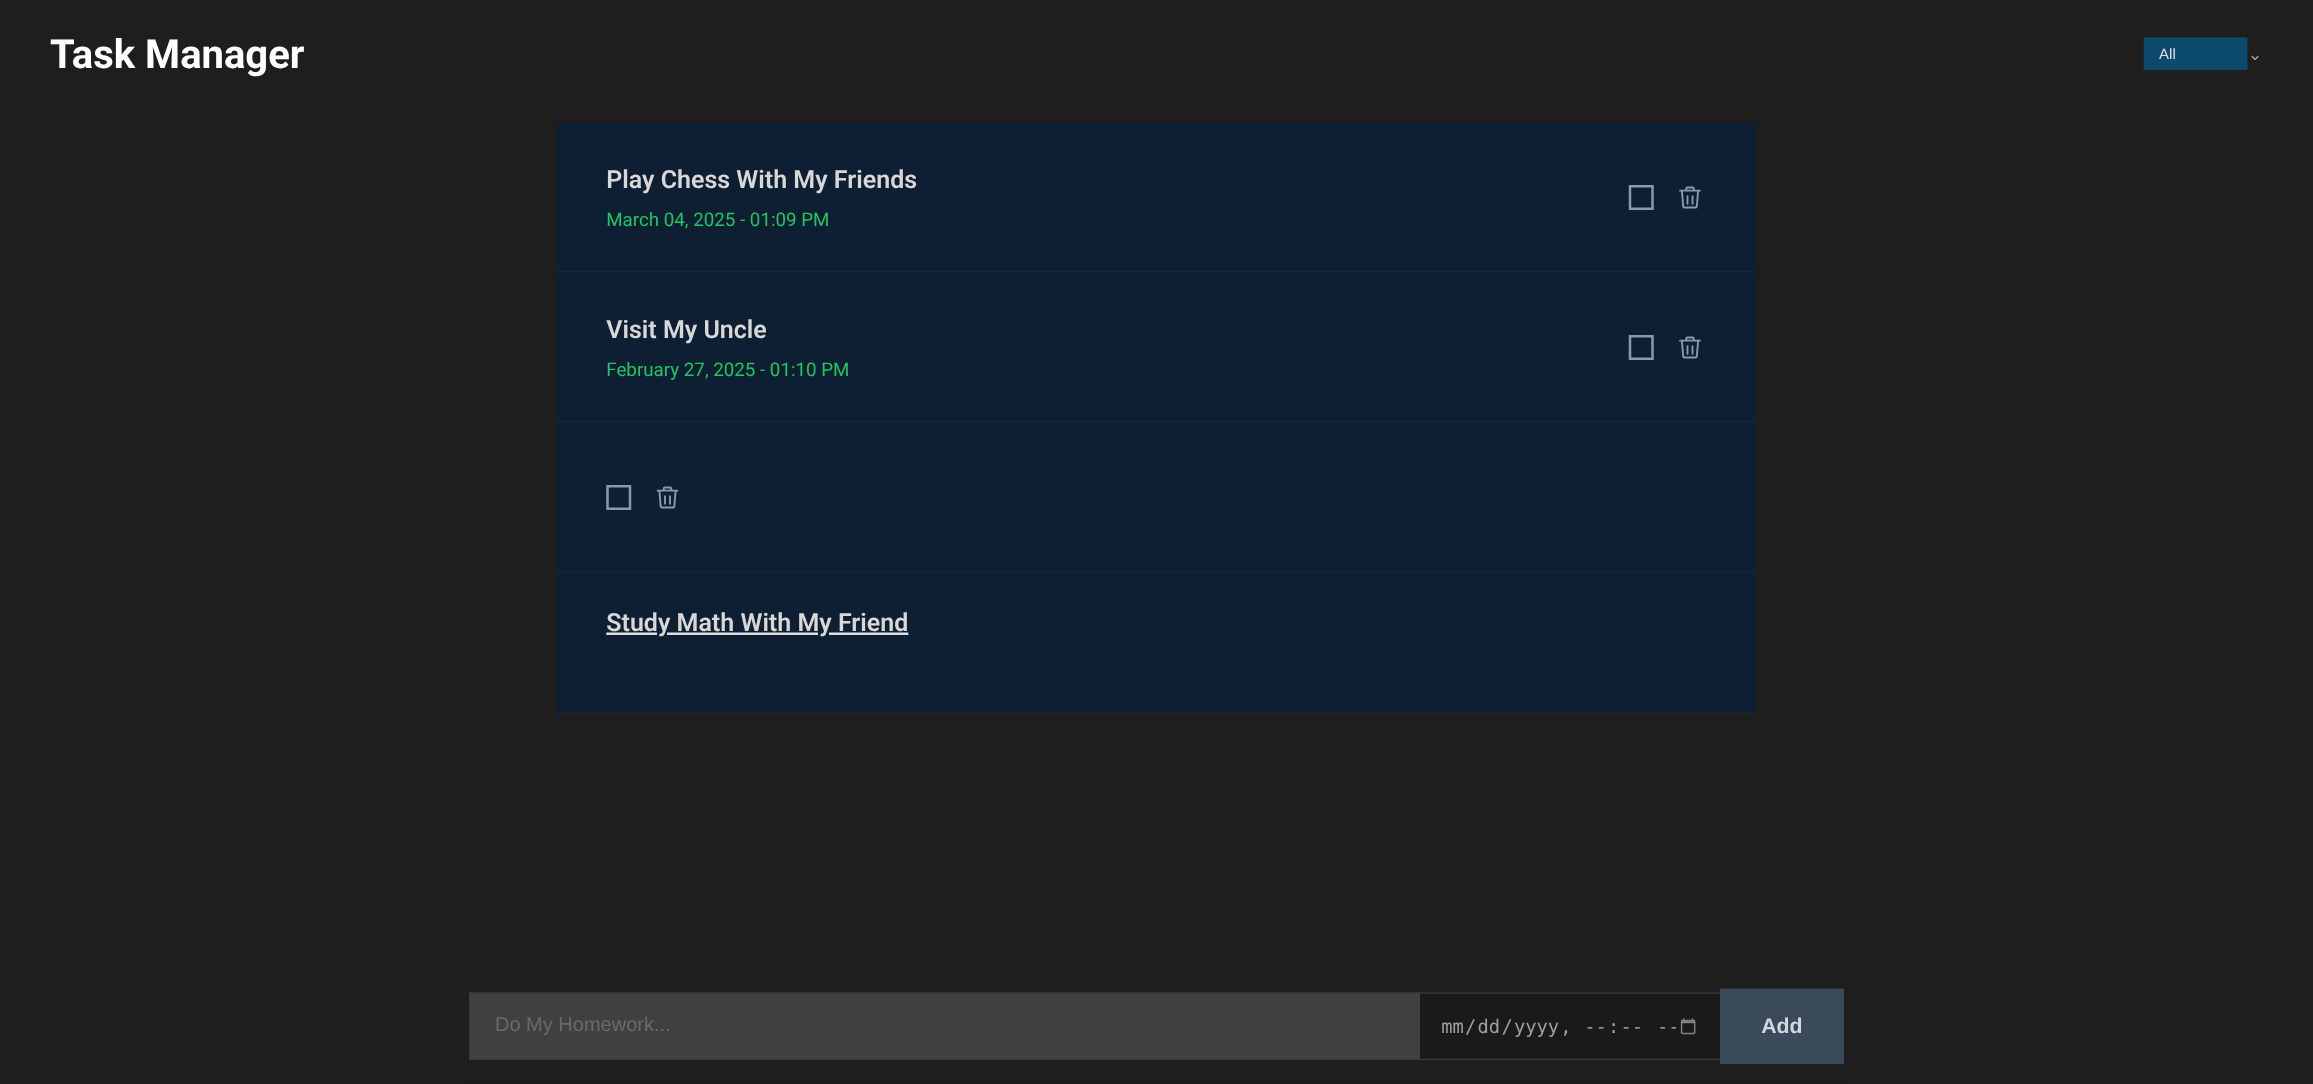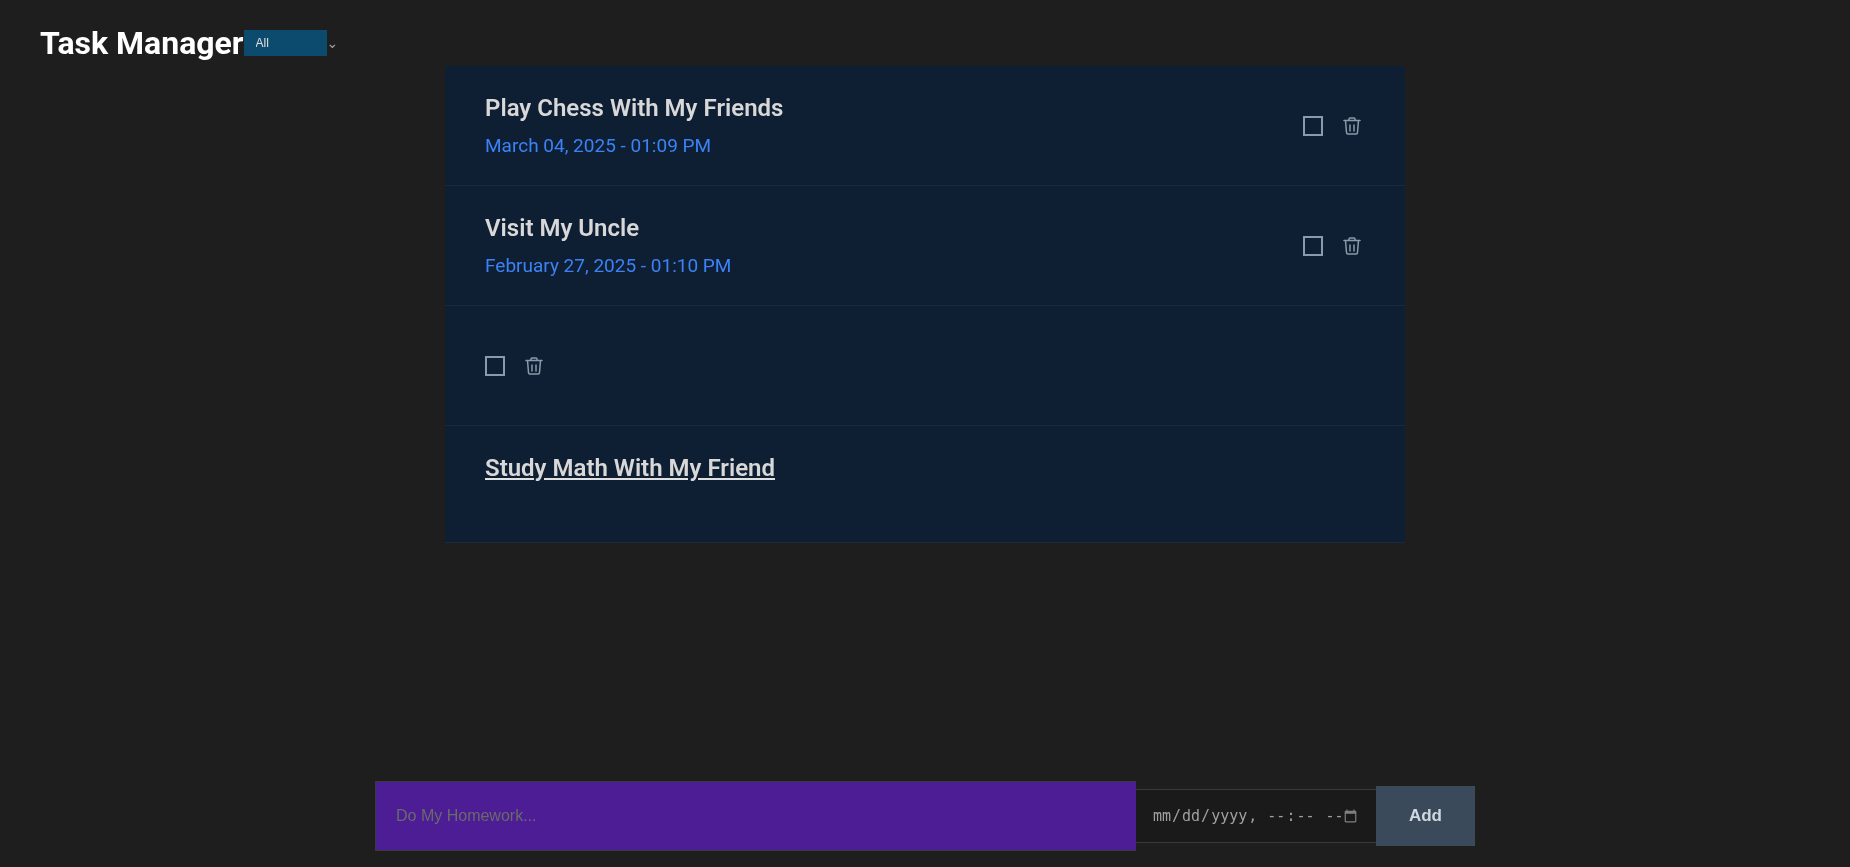--- a/index.html
+++ b/index.html
@@ -16,23 +16,23 @@
       height: 867px;
       overflow: hidden;
       display: flex;
       flex-direction: column;
       align-items: center;
     }
 
     .header {
       width: 100%;
       display: flex;
-      justify-content: flex-start;
-      align-items: center;
-      padding: 24px 40px 4px 40px;
+      justify-content: space-between;
+      align-items: center;
+      padding: 24px 40px 36px 40px;
     }
 
     .page-title {
       font-size: 32px;
       font-weight: 700;
       color: #ffffff;
     }
 
     .filter-select {
       background-color: #0c4a6e;
@@ -72,28 +72,28 @@
       min-height: 120px;
     }
 
     .task-info {
       display: flex;
       flex-direction: column;
       gap: 12px;
     }
 
     .task-title {
-      font-size: 24px;
+      font-size: 20px;
       font-weight: 600;
       color: #d8d8d8;
     }
 
     .task-date {
-      font-size: 19px;
-      color: #3b82f6;
+      font-size: 15px;
+      color: #22c55e;
     }
 
     .task-actions {
       display: flex;
       align-items: center;
       gap: 16px;
     }
 
     .task-checkbox {
       width: 20px;
@@ -126,28 +126,28 @@
       width: 1100px;
       display: flex;
       align-items: center;
       gap: 0;
       padding: 16px 0;
       background-color: #1e1e1e;
     }
 
     .task-input {
       flex: 1;
-      background-color: #4c1d95;
+      background-color: #404040;
       border: 1px solid #3a3a3a;
       border-right: none;
       color: #a0a0a0;
       font-size: 16px;
       padding: 14px 20px;
       outline: none;
-      height: 70px;
+      height: 54px;
     }
 
     .task-input::placeholder {
       color: #6a6a6a;
     }
 
     .datetime-input {
       background-color: #1a1a1a;
       border: 1px solid #3a3a3a;
       border-left: none;

